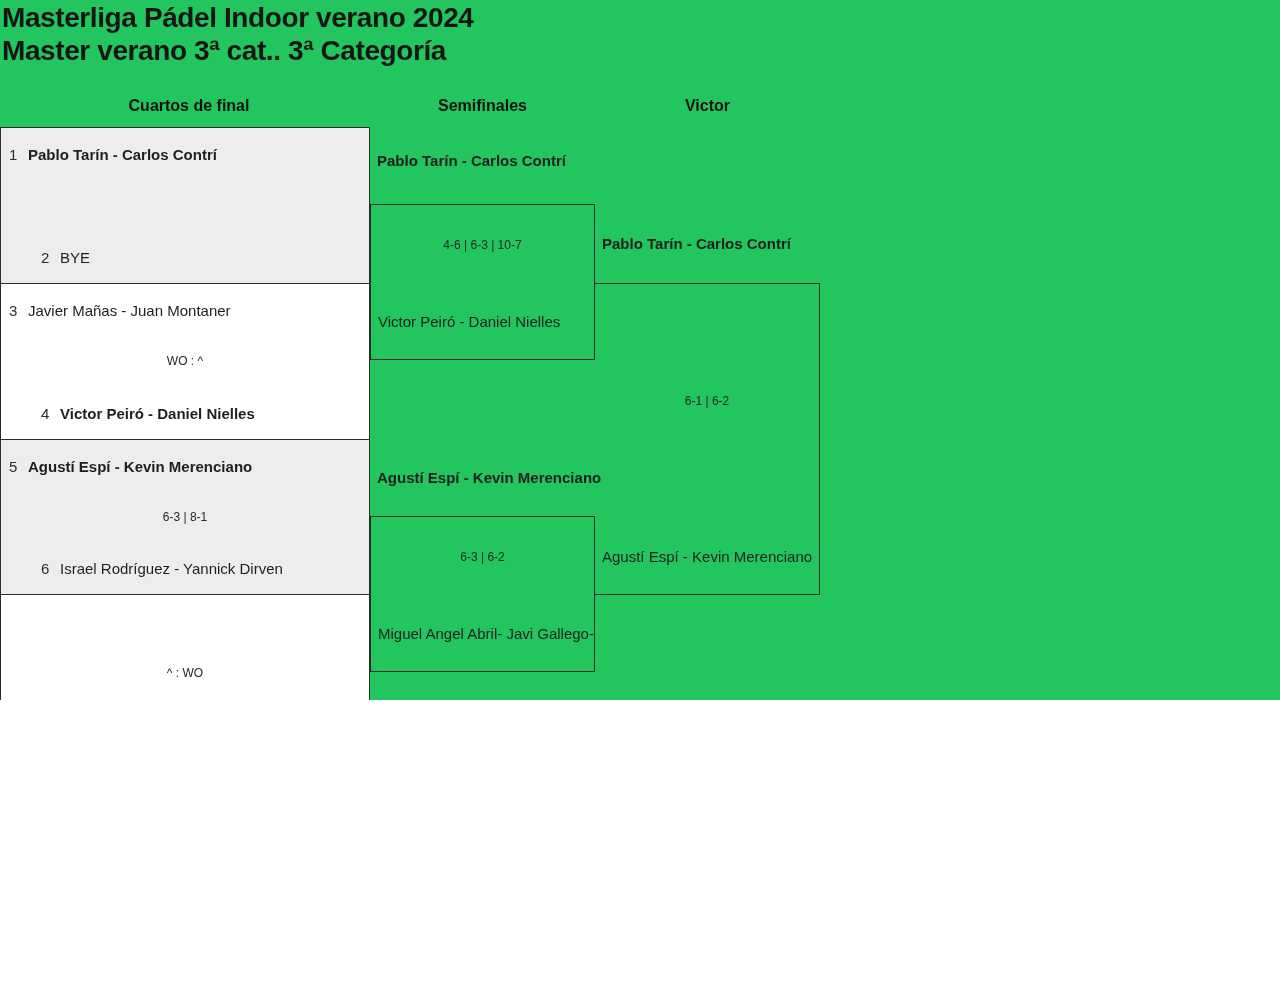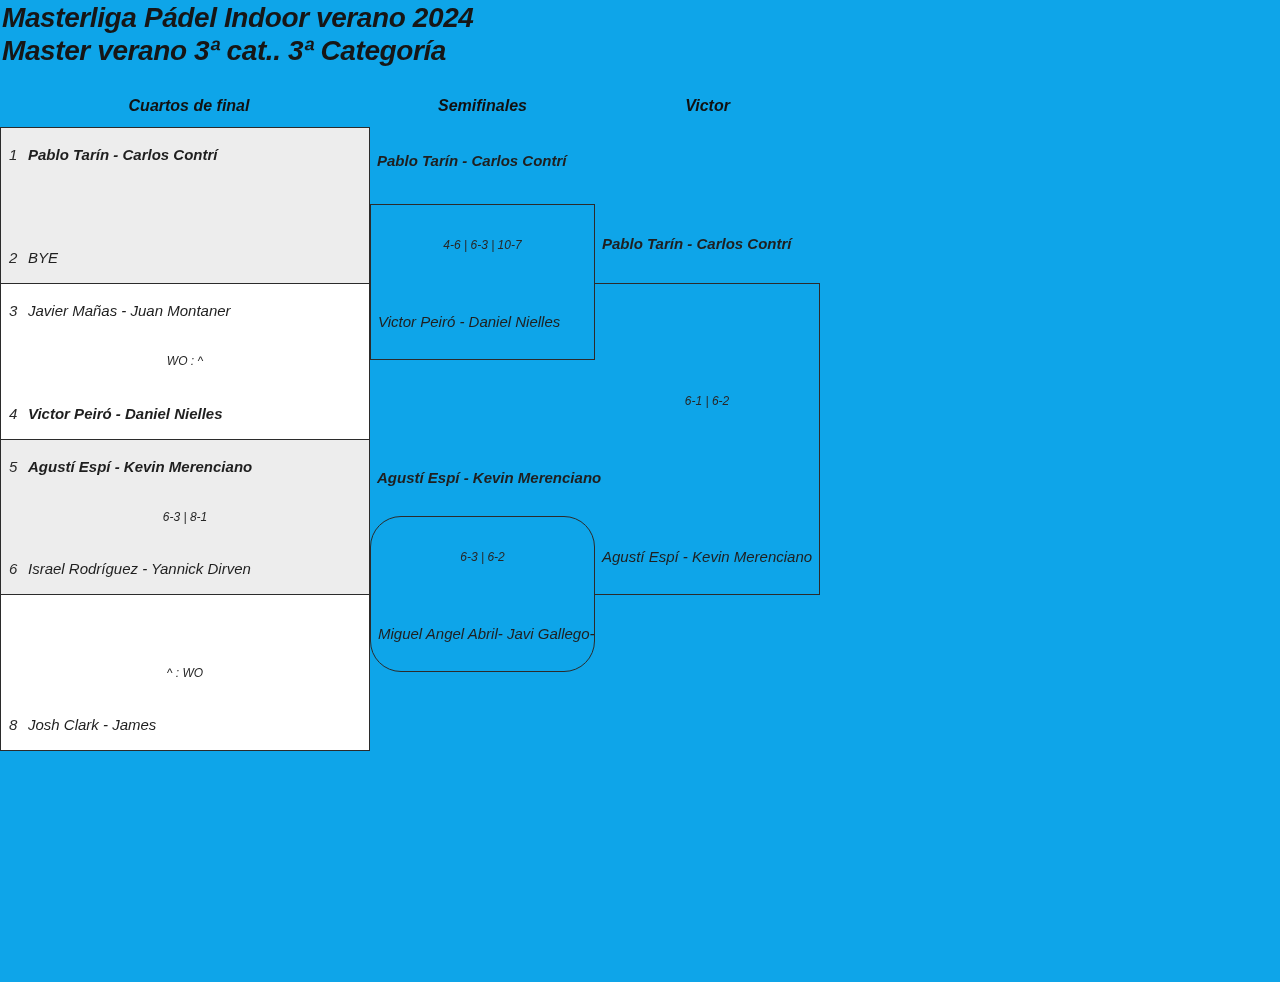--- a/index.html
+++ b/index.html
@@ -1,18 +1,18 @@
 <!DOCTYPE html>
 <html><head>
 <meta charset="utf-8">
 <style>
   html,body { margin:0; padding:0; background:#fff; }
   .page {
-    position:relative; width:1280px; height:982px; background:#0ea5e9;
-    font-family:"Liberation Sans", sans-serif; color:#1f1f1f; overflow:hidden;font-style:italic;
+    position:relative; width:1280px; height:700px; background:#22c55e;
+    font-family:"Liberation Sans", sans-serif; color:#1f1f1f; overflow:hidden;
   }
 
   
   .title-block { position:absolute; left:2px; top:1px; }
   .title-line {
     font-size:28px; line-height:33px; font-weight:700;
     letter-spacing:-0.4px; color:#161616; white-space:nowrap;
   }
 
   .logo { position:absolute; left:1048px; top:2px; width:232px; height:78px; cursor:pointer; }
@@ -39,36 +39,36 @@
     position:absolute; left:0; top:127px; width:370px; height:624px;
     border:1px solid #2b2b2b; box-sizing:border-box;
     display:flex; flex-direction:column;
   }
   .qf-match { position:relative; flex:1; background:#fff; }
   .qf-match + .qf-match { border-top:1px solid #2b2b2b; }
   .qf-match.alt { background:#ededed; }
 
   .team { position:absolute; left:0; right:16px; font-size:15px; line-height:17px; white-space:nowrap; overflow:hidden; }
   .team.t1 { top:18px; }
-  .team.t2 { bottom:17px; }
+  .team.t2 { bottom:17px;margin-left:32px; }
   .seed { display:inline-block; margin-left:8px; width:19px; color:#2b2b2b; font-weight:400; }
   .winner { font-weight:700; }
 
   .score {
     position:absolute; left:0; right:0; text-align:center;
     font-size:12px; line-height:17px; color:#272727;
   }
   .qf-score { top:50%; transform:translateY(-50%); }
 
   .sf-box {
     position:absolute; left:370px; width:225px; height:156px;
     border:1px solid #2b2b2b; box-sizing:border-box; overflow:hidden; background:transparent;
   }
   .sf-box-1 { top:204px; }
-  .sf-box-2 { top:516px;border-radius:31px; }
+  .sf-box-2 { top:516px; }
   .sf-score { top:32px; }
   .inner-loser { position:absolute; left:7px; top:108px; font-size:15px; line-height:17px; white-space:nowrap; }
 
   .advance-label {
     position:absolute; font-size:15px; line-height:17px; white-space:nowrap;
   }
   .sf-winner-1 { left:377px; top:152px; }
   .sf-winner-2 { left:377px; top:469px; }
 
   .final-box {

